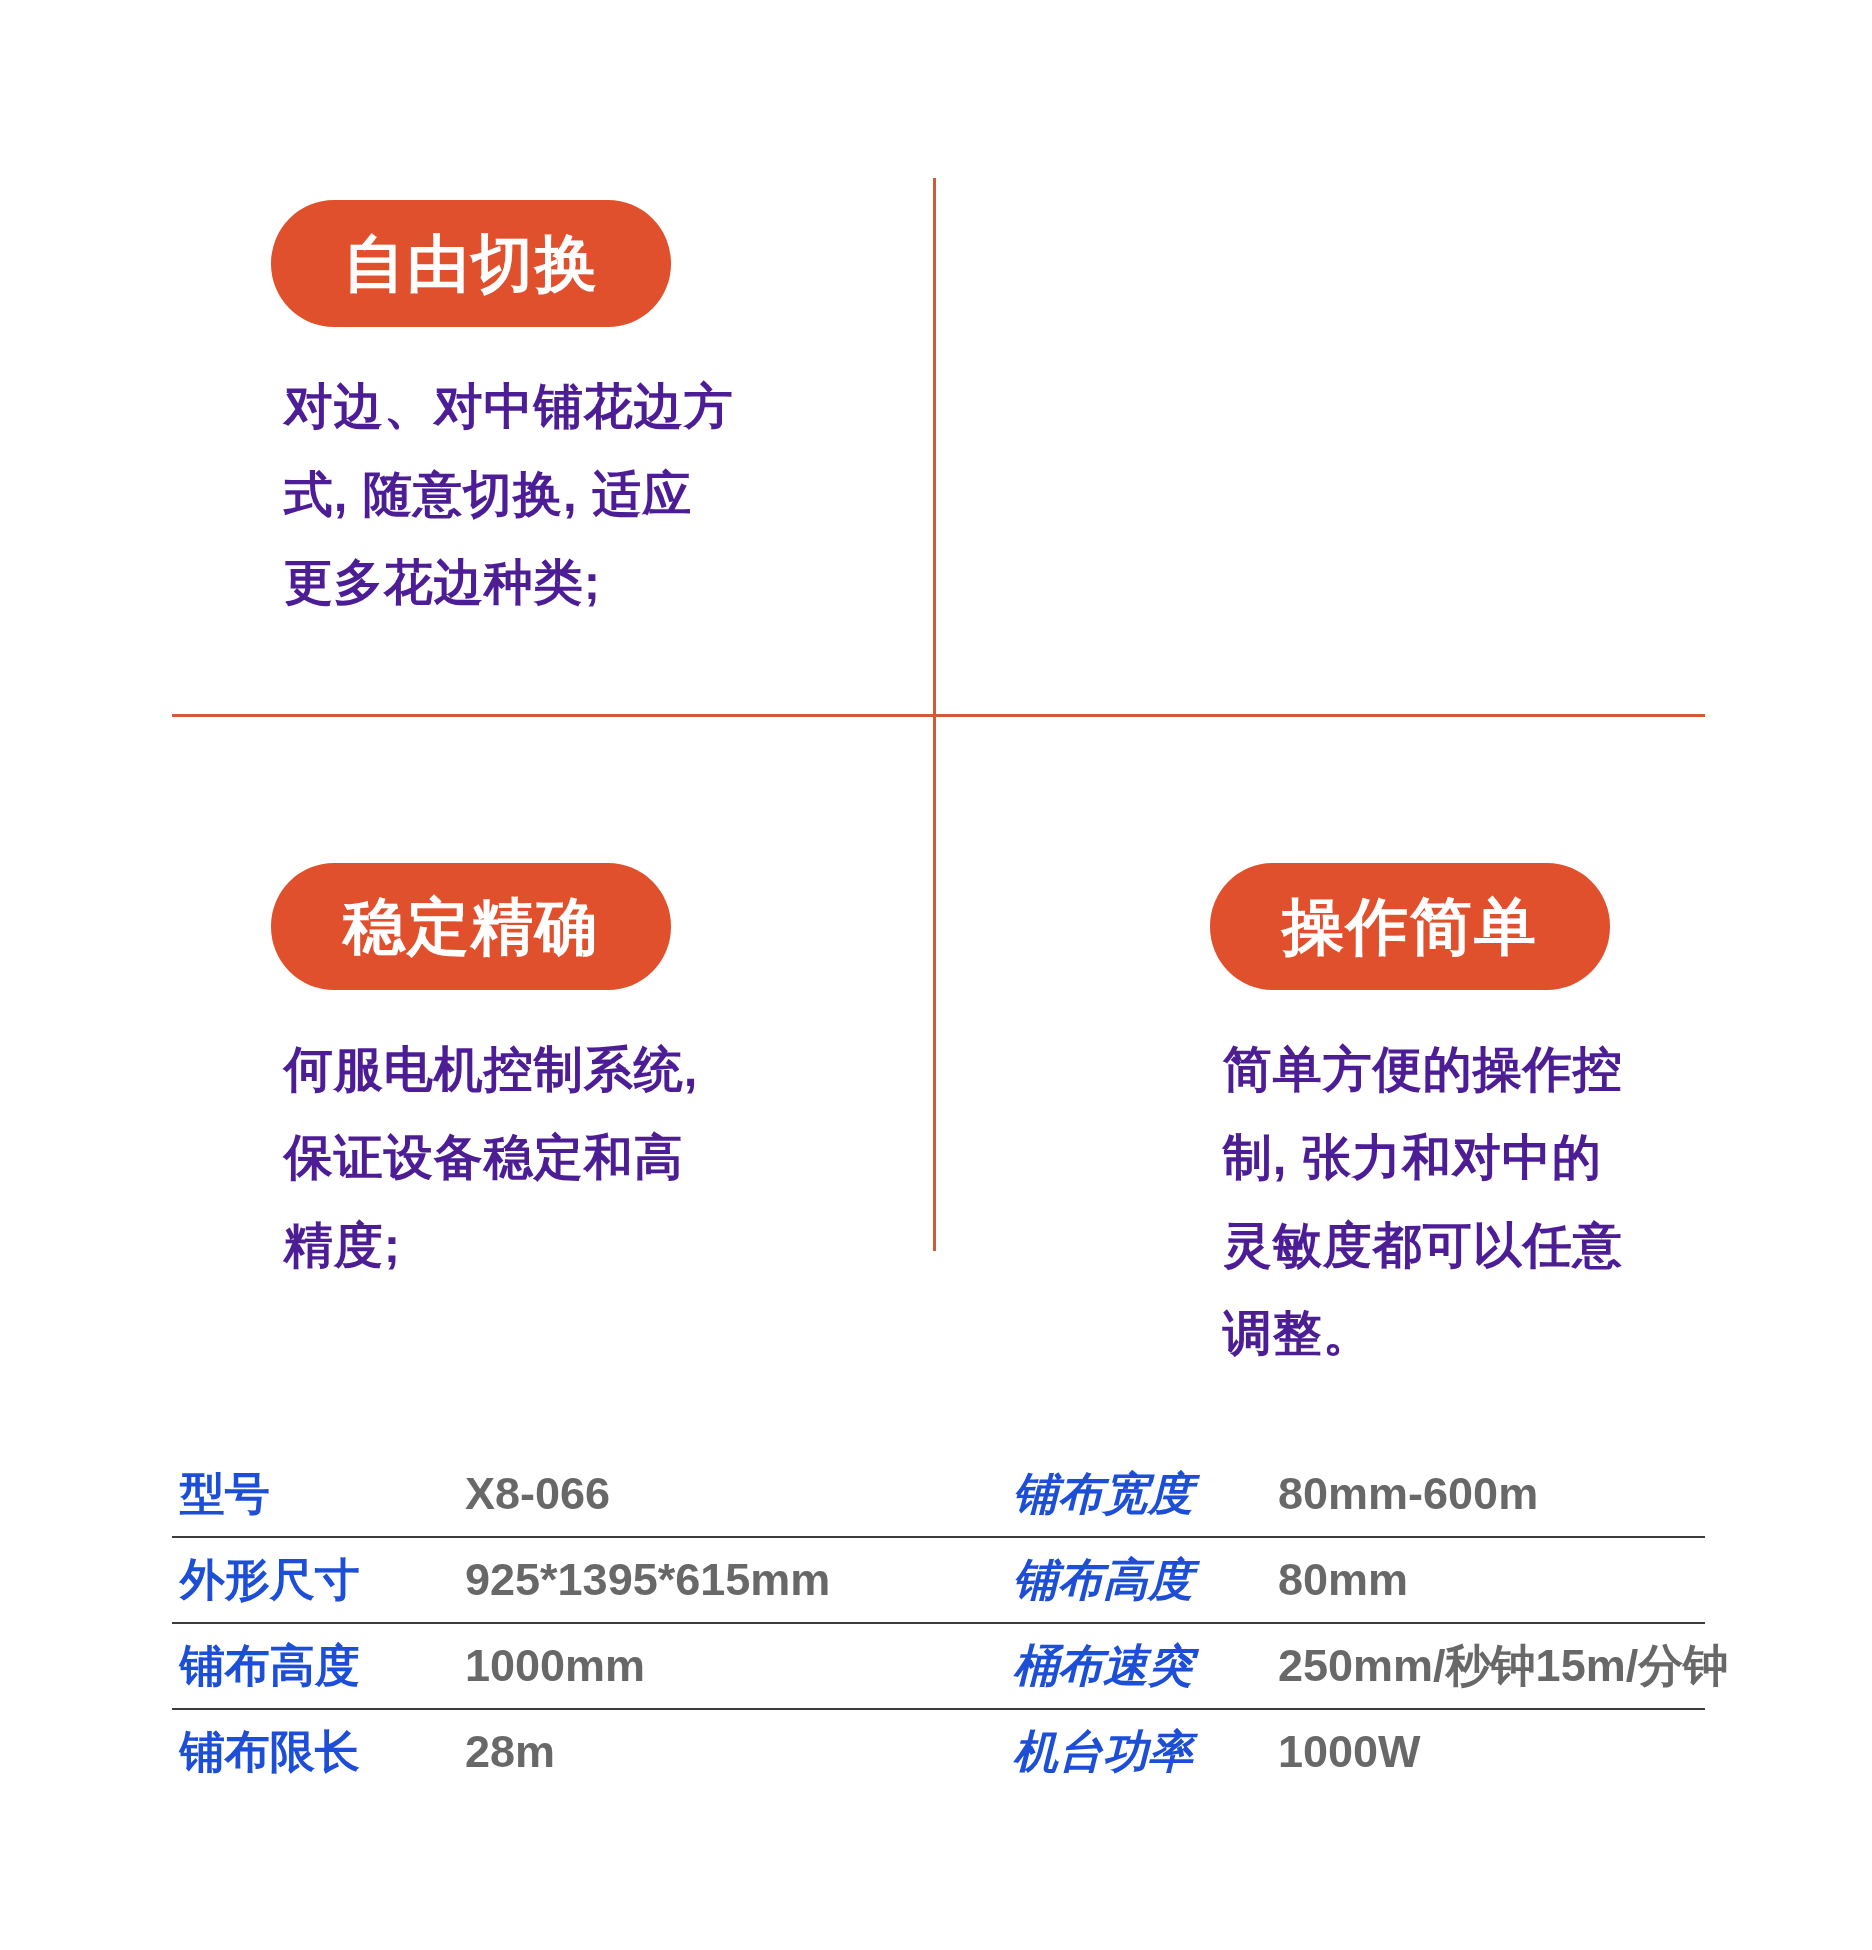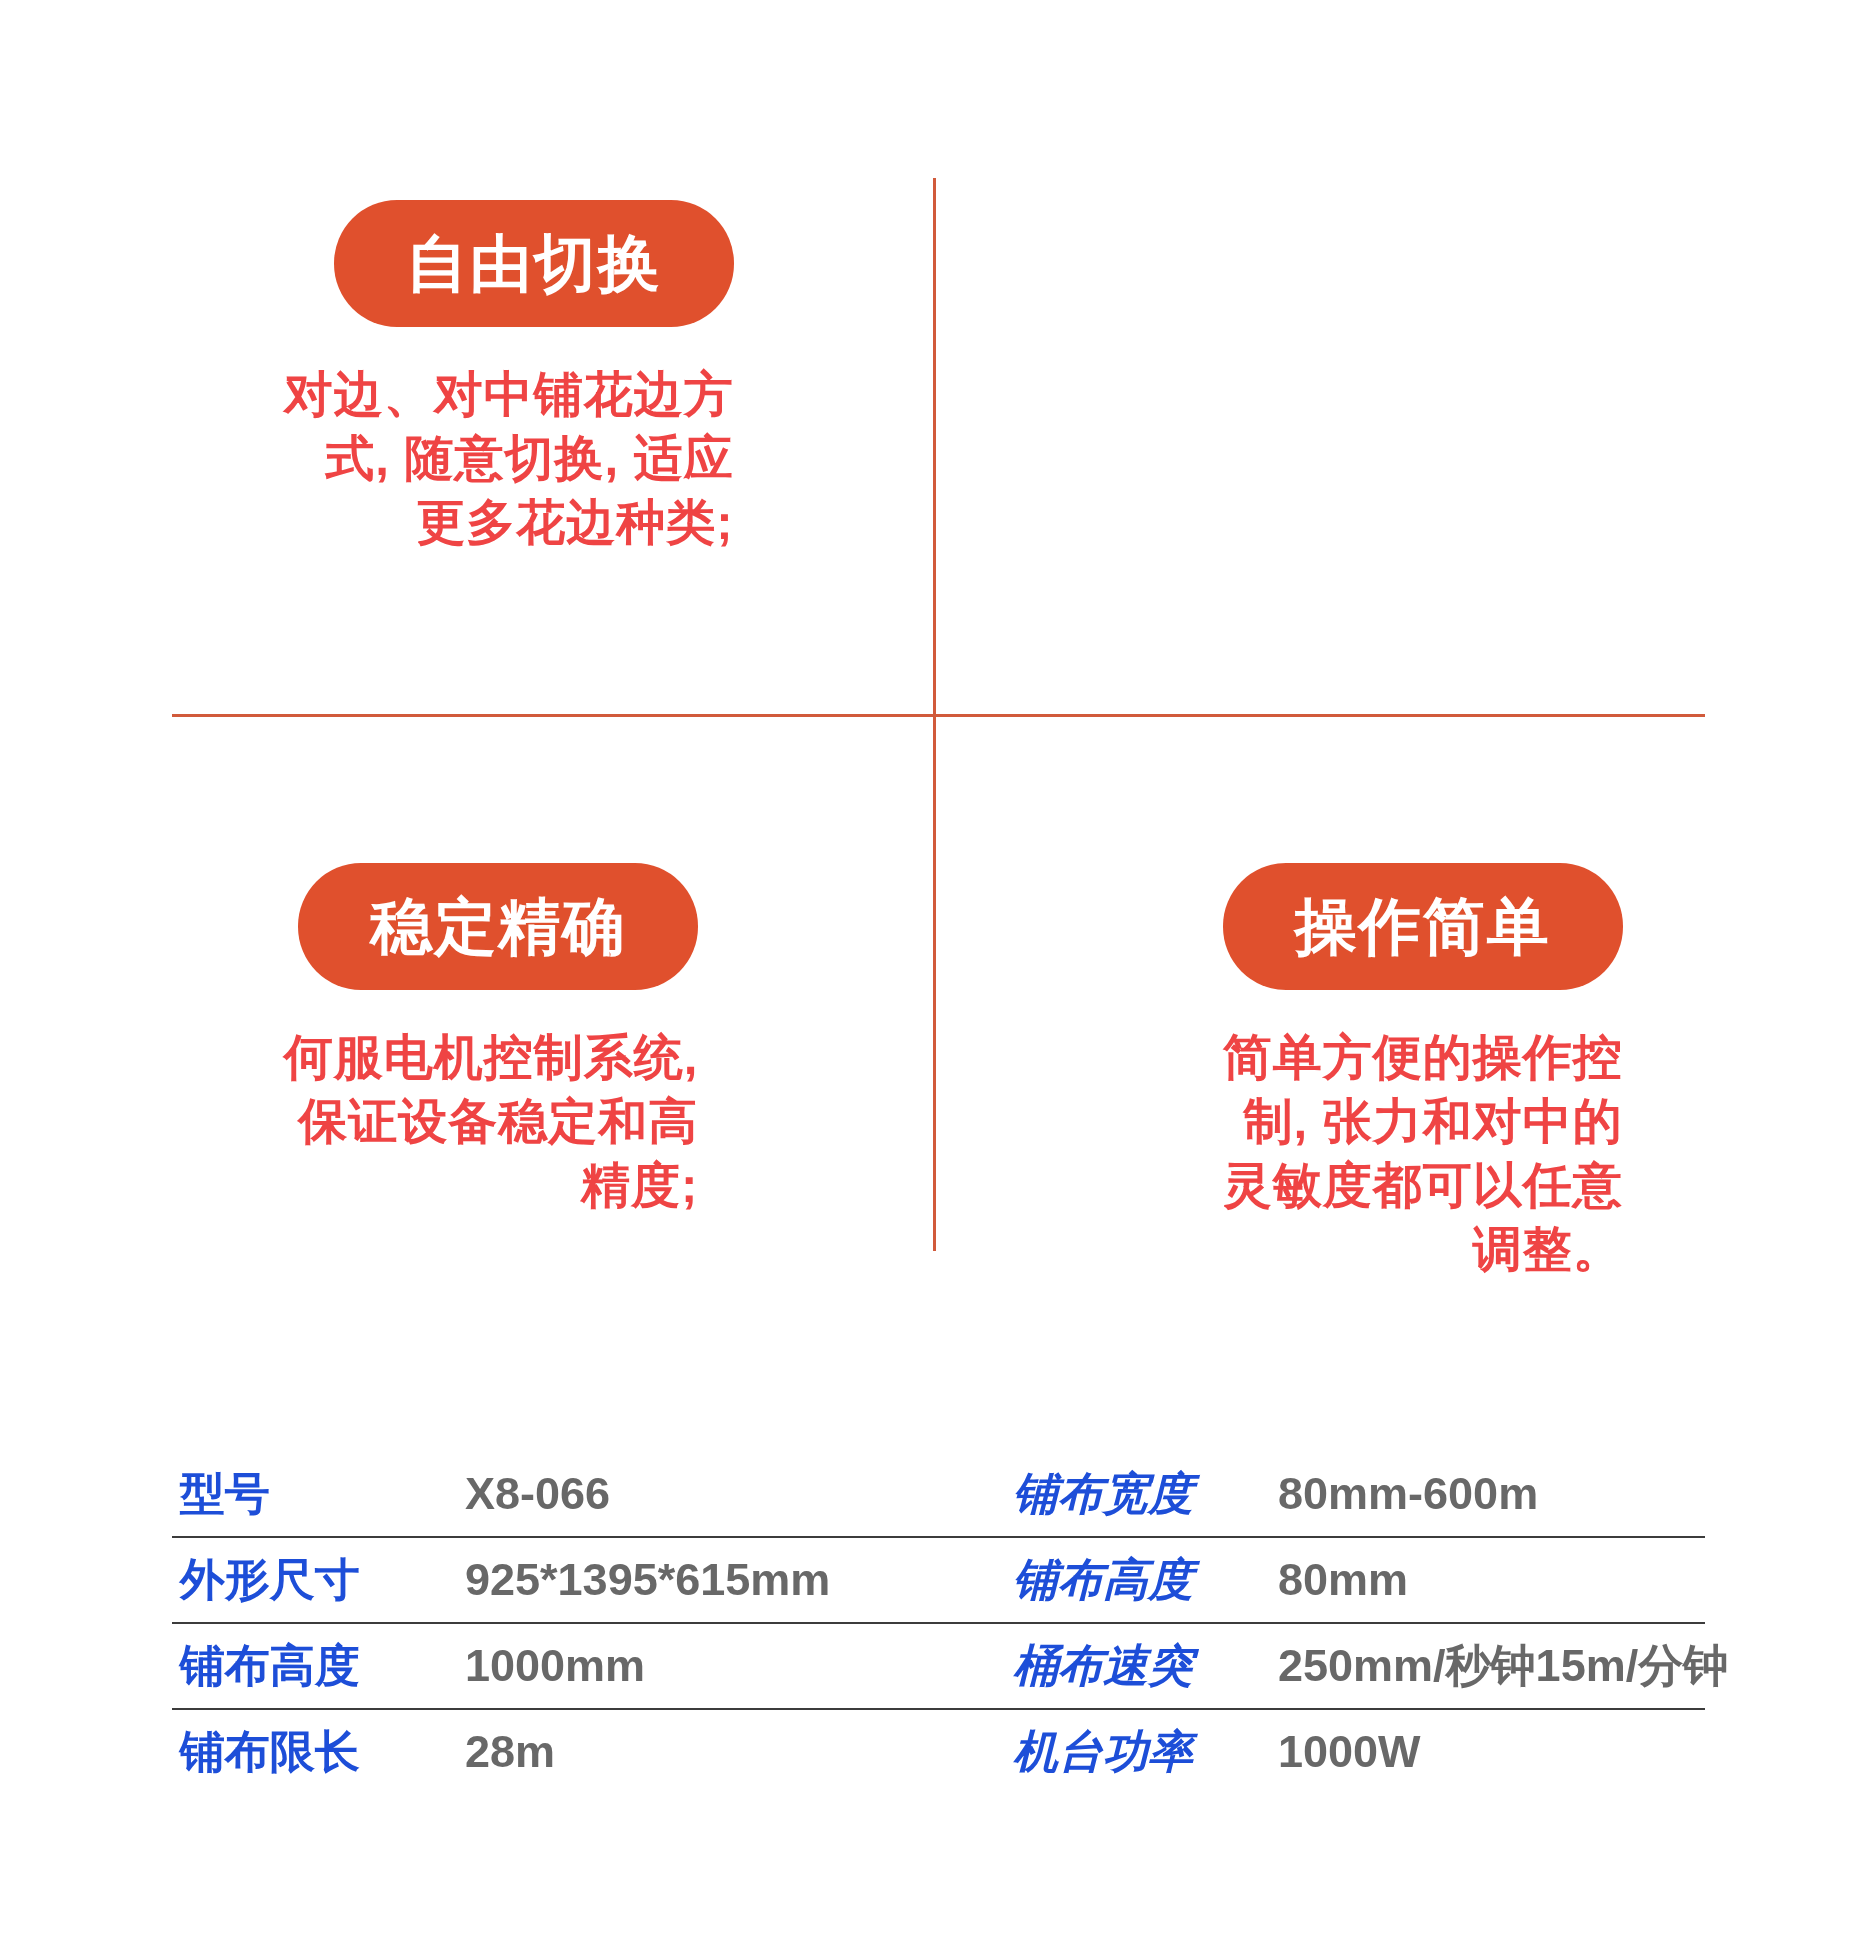--- a/index.html
+++ b/index.html
@@ -3,21 +3,20 @@
 <meta charset="utf-8">
 <style>
   html, body { margin: 0; padding: 0; background: #ffffff; }
   .canvas {
     position: relative;
     width: 1872px;
     height: 1950px;
     background: #ffffff;
     font-family: "Liberation Sans", "DejaVu Sans", sans-serif;
     overflow: hidden;
-    text-align: right;
   }
 
   
   .vline {
     position: absolute;
     left: 933px; top: 178px;
     width: 2.9px; height: 1073px;
     background: #D15A3B;
   }
   .hline {
@@ -43,23 +42,23 @@
     background: #E0502D;
     color: #ffffff;
     font-size: 62px;
     font-weight: 800;
     letter-spacing: 2px;
     white-space: nowrap;
   }
   .desc {
     margin: 35px 0 0 12.7px;
     font-size: 49px;
-    line-height: 64px;
+    line-height: 88px;
     font-weight: 700;
-    color: #ef4444;
+    color: #4c1d95;
     white-space: pre-line;
     letter-spacing: 1px;
   }
 
   
   .spec-table {
     position: absolute;
     left: 172px; top: 1452px;
     width: 1533px;
   }

